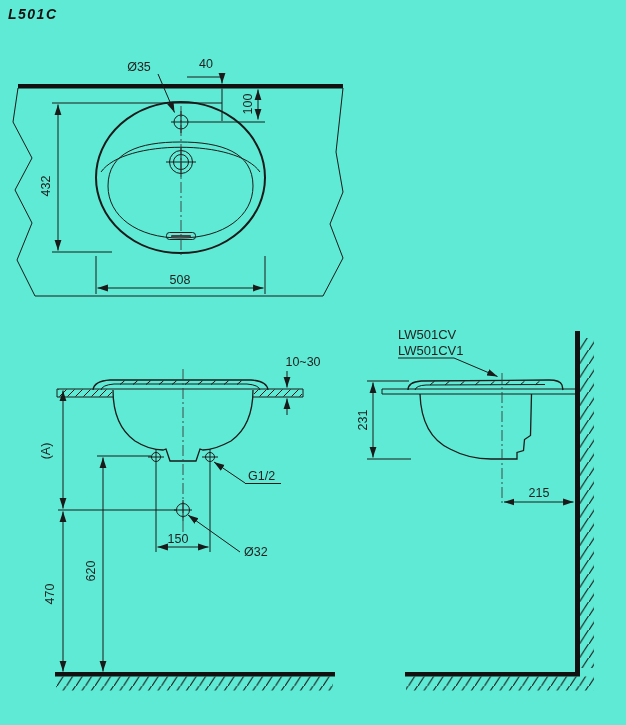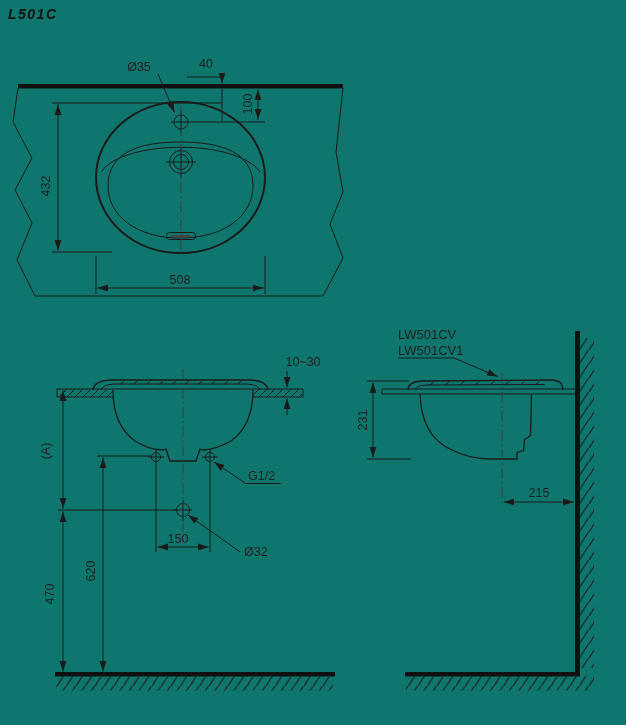--- a/index.html
+++ b/index.html
@@ -1,16 +1,16 @@
 <!DOCTYPE html>
 <html><head>
 <meta charset="utf-8">
 <style>
   html,body{margin:0;padding:0;background:#ffffff;}
-  .sheet{position:relative;width:626px;height:725px;background:#0f766e;overflow:hidden;
+  .sheet{position:relative;width:626px;height:725px;background:#5eead4;overflow:hidden;
          font-family:"Liberation Sans", sans-serif;}
   svg{display:block}
   svg text{fill:#1f1f1f;font-family:"Liberation Sans", sans-serif;font-size:12.5px;}
   text.title{font-size:14px;font-weight:700;font-style:italic;letter-spacing:1.5px;fill:#111;}
   text.model{font-size:13px;}
   .thin{stroke:#1a1a1a;stroke-width:1;fill:none;}
   .med{stroke:#1a1a1a;stroke-width:1.3;fill:none;}
   .bold{stroke:#1a1a1a;stroke-width:2;fill:none;}
   .dim{stroke:#1a1a1a;stroke-width:1;fill:none;}
   .cline{stroke:#3a3a3a;stroke-width:0.9;fill:none;stroke-dasharray:11 3 2 3;}

